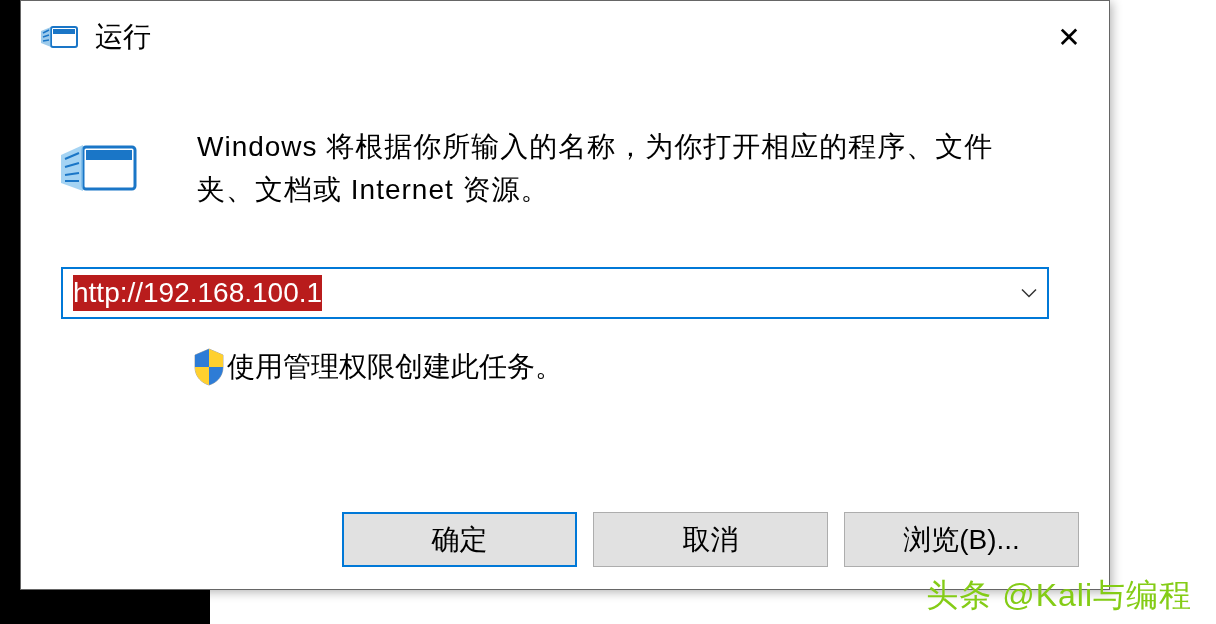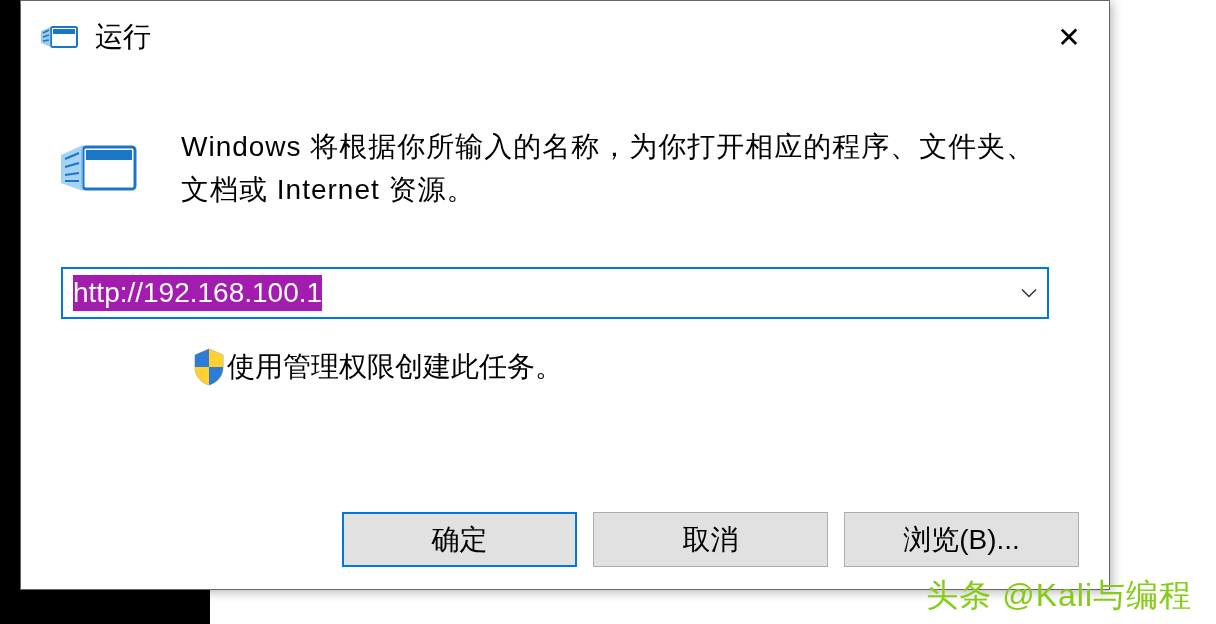--- a/index.html
+++ b/index.html
@@ -68,20 +68,21 @@
       width: 80px;
       height: 70px;
       flex-shrink: 0;
       margin-top: 10px;
     }
     .description {
       font-size: 28px;
       color: #000;
       line-height: 1.55;
       letter-spacing: 1px;
+      margin-left: 16px;
     }
     .input-row {
       display: flex;
       align-items: center;
       gap: 18px;
       margin-bottom: 28px;
     }
     .input-label {
       font-size: 28px;
       color: #000;
@@ -101,21 +102,21 @@
       height: 100%;
       border: none;
       outline: none;
       font-size: 28px;
       padding: 6px 10px;
       font-family: inherit;
       display: flex;
       align-items: center;
     }
     .combo-input .sel {
-      background: #a21caf;
+      background: #b91c1c;
       color: #fff;
       padding: 2px 0;
     }
     .combo-chevron {
       position: absolute;
       right: 10px;
       top: 50%;
       transform: translateY(-50%);
       font-size: 18px;
       color: #333;

